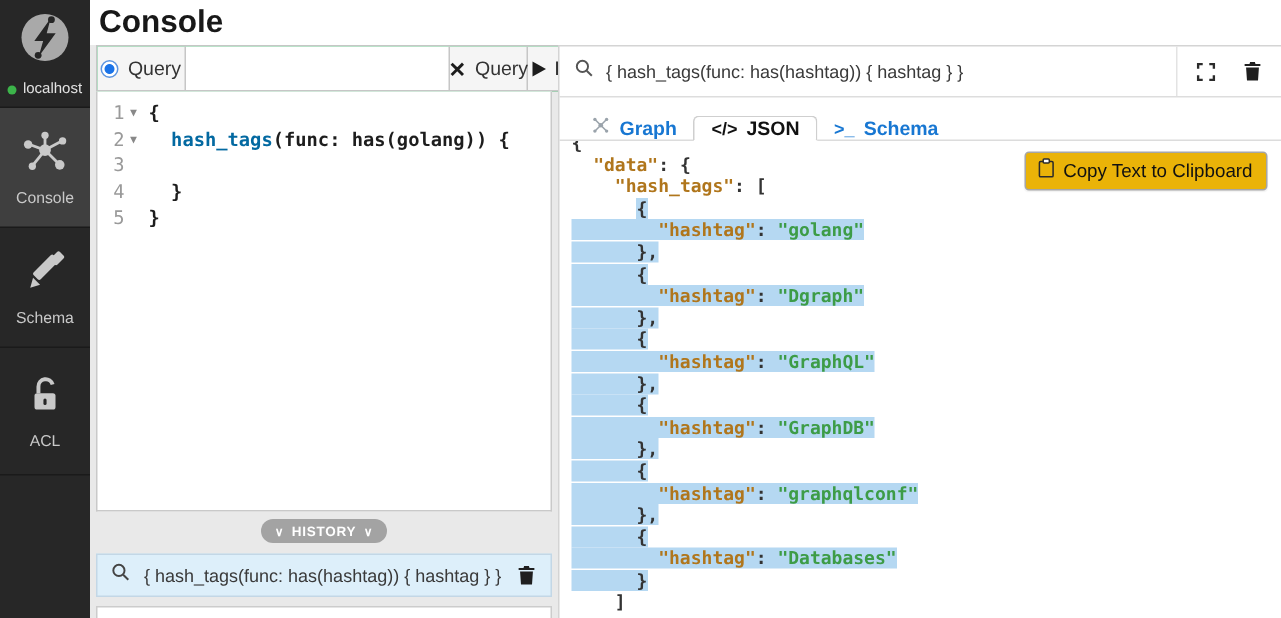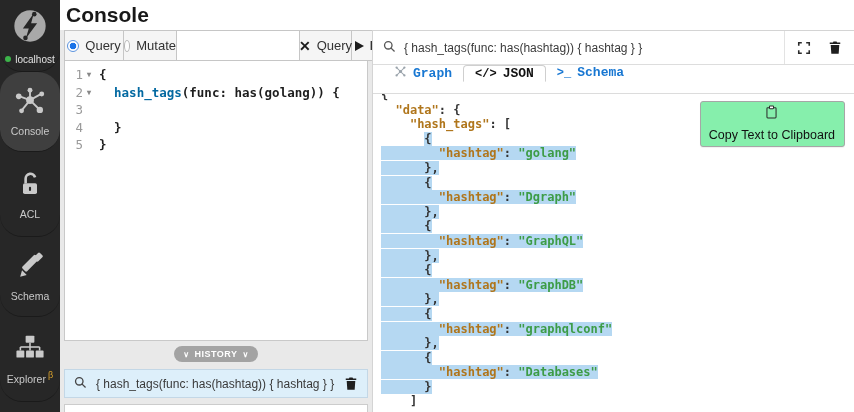--- a/index.html
+++ b/index.html
@@ -3,21 +3,21 @@
 <meta charset="utf-8">
 <style>
   * { margin:0; padding:0; box-sizing:border-box; }
   html,body { width:854px; height:412px; overflow:hidden; background:#e9e9e9;
               font-family:"Liberation Sans", sans-serif; }
   body { position:relative; }
 
   
   #sidebar { position:absolute; left:0; top:0; width:60px; height:412px; background:#272727; }
   .side-item { width:60px; display:flex; flex-direction:column; align-items:center;
-               justify-content:center; gap:5px; border-bottom:1px solid #1a1a1a;border-radius:22px; }
+               justify-content:center; gap:5px; border-bottom:1px solid #1a1a1a; }
   .side-item .lbl { font-size:10.5px; color:#c9c9c9; }
   .side-item.active { background:#3f3f3f; }
   #side-logo { height:72px; }
   .conn-row { display:flex; align-items:center; gap:4px; }
   .dot { width:6px; height:6px; border-radius:50%; }
   .conn-row .lbl { font-size:10px; color:#e2e2e2; }
   .beta { color:#d7a02c; font-size:9px; vertical-align:super; margin-left:2px; }
   .s-item { height:80px; }
   .s-item-tall { height:85px; }
 
@@ -67,40 +67,40 @@
   #right-panel { position:absolute; left:372px; top:30px; width:482px; height:382px; background:#fff;
                  border-left:1px solid #d4d4d4; border-top:1px solid #d4d4d4;
                  display:flex; flex-direction:column; }
   #qbar { height:34px; border-bottom:1px solid #ddd; display:flex; align-items:center;
           padding-left:10px; flex:none; }
   #qbar .q { font-size:12px; color:#3a3a3a; margin-left:8px; white-space:nowrap; }
   .qbar-right { margin-left:auto; height:100%; border-left:1px solid #e3e3e3; display:flex;
                 align-items:center; gap:17px; padding:0 12px; }
   .icon-btn { display:flex; align-items:center; cursor:pointer; }
 
-  #tabs { height:29px; flex:none; display:flex; align-items:flex-start; padding-left:10px;
-          border-bottom:1px solid #dcdcdc;font-family:Liberation Mono, monospace; }
+  #tabs { height:29px; flex:none; display:flex; align-items:flex-end; padding-left:10px;
+          border-bottom:1px solid #dcdcdc; }
   .tab { display:flex; align-items:center; gap:6px; padding:0 11px; font-size:13px; font-weight:600;
          color:#1877d2; cursor:pointer; }
   .tab .tico { font-size:12px; font-weight:700; }
   .tab.active { background:#fff; color:#111; border:1px solid #cfcfcf; border-bottom:1px solid #fff;
                 margin-bottom:-1px; border-radius:4px 4px 0 0; }
   .tab.active .tico { color:#111; }
 
   #json-area { flex:1; position:relative; overflow:hidden; padding-left:8px;
                font-family:"DejaVu Sans Mono", monospace; font-weight:700; font-size:12px;
                color:#333; }
   #json-lines { margin-top:-6px; }
   .cm-line { line-height:14.6px; height:14.6px; white-space:pre; }
   .sel { background:#b5d8f2; }
 
   #copy-btn { position:absolute; top:7px; right:9px; display:flex; align-items:center; gap:6px;
-              background:#86efac; border:1px solid #a6a6a6; border-radius:3px; padding:3px 9px 4px 8px;
+              background:#eab308; border:1px solid #a6a6a6; border-radius:3px; padding:3px 9px 4px 8px;
               font-family:"Liberation Sans",sans-serif; font-size:12.5px; font-weight:400; color:#111;
-              cursor:pointer; box-shadow:0 1px 1px rgba(0,0,0,.06);flex-direction:column; }
+              cursor:pointer; box-shadow:0 1px 1px rgba(0,0,0,.06); }
 </style>
 </head>
 <body>
 
 <div id="sidebar">
   <div class="side-item" id="side-logo">
     <span>
       <svg width="38" height="38" viewBox="0 0 40 40">
         <circle cx="20" cy="20" r="16.5" fill="#a9a9a9"></circle>
         <path d="M24 6.5 L12.5 22.5 h6.2 L15.5 33.5 27.5 17 h-6.3 z" fill="#262626"></path>
@@ -128,78 +128,54 @@
         <circle cx="17" cy="4.5" r="2.6" fill="#c9c9c9"></circle>
           <circle cx="5" cy="11" r="3" fill="#c9c9c9"></circle>
         <circle cx="29.5" cy="8.5" r="2.6" fill="#c9c9c9"></circle>
           <circle cx="8" cy="26.5" r="2.6" fill="#c9c9c9"></circle>
         <circle cx="27.5" cy="25.5" r="3.4" fill="#c9c9c9"></circle>
       </svg>
     </span>
     <span class="lbl">Console</span>
   </div>
 
-  <div class="side-item s-item-tall side-item">
-    <span>
-      <svg width="28" height="30" viewBox="0 0 32 32">
-        <path d="M11 15 v-5 a5.5 5.5 0 0 1 10.8 -1.6" stroke="#c9c9c9" stroke-width="3" fill="none"></path>
-        <rect x="8" y="15" width="16" height="12.5" rx="2" fill="#c9c9c9"></rect>
-        <rect x="14.8" y="19" width="2.4" height="5" rx="1.2" fill="#272727"></rect>
-      </svg>
-    </span>
-    <span class="lbl">ACL</span>
-  </div>
-
   <div class="side-item s-item">
     <span>
       <svg width="30" height="30" viewBox="0 0 32 32">
         <g fill="#c9c9c9">
           <rect x="13" y="3" width="7" height="20" rx="1.5" transform="rotate(45 16.5 13)"></rect>
           <path d="M7.5 20.5 l5 5 L5.5 27.5 z"></path>
           <rect x="21.5" y="2" width="6.5" height="9" rx="1.5" transform="rotate(45 24.7 6.5)"></rect>
         </g>
       </svg>
     </span>
     <span class="lbl">Schema</span>
   </div>
 
   <div class="side-item s-item-tall side-item">
     <span>
-      <svg width="30" height="28" viewBox="0 0 34 32">
-        <g stroke="#c9c9c9" stroke-width="1.8" fill="none">
-          <line x1="17" y1="11" x2="17" y2="16"></line>
-            <line x1="6" y1="16" x2="28" y2="16"></line>
-          <line x1="6" y1="16" x2="6" y2="20"></line>
-            <line x1="17" y1="16" x2="17" y2="20"></line>
-            <line x1="28" y1="16" x2="28" y2="20"></line>
-        </g>
-        <g fill="#c9c9c9">
-          <rect x="12" y="3" width="10" height="8" rx="1"></rect>
-          <rect x="1.5" y="20" width="9" height="8" rx="1"></rect>
-          <rect x="12.5" y="20" width="9" height="8" rx="1"></rect>
-          <rect x="23.5" y="20" width="9" height="8" rx="1"></rect>
-        </g>
+      <svg width="28" height="30" viewBox="0 0 32 32">
+        <path d="M11 15 v-5 a5.5 5.5 0 0 1 10.8 -1.6" stroke="#c9c9c9" stroke-width="3" fill="none"></path>
+        <rect x="8" y="15" width="16" height="12.5" rx="2" fill="#c9c9c9"></rect>
+        <rect x="14.8" y="19" width="2.4" height="5" rx="1.2" fill="#272727"></rect>
       </svg>
     </span>
-    <span class="lbl"><span>Explorer</span><span class="beta">β</span></span>
-  </div>
+    <span class="lbl">ACL</span>
+  </div>
+
 </div>
 
 <div id="header">
   <div id="page-title">Console</div>
 </div>
 
 <div id="toolbar">
   <div class="tseg w-query">
     <span class="radio on"></span>
     <span>Query</span>
-  </div>
-  <div class="tseg w-mutate">
-    <span class="radio off"></span>
-    <span>Mutate</span>
   </div>
   <div class="tspacer"></div>
   <div class="tseg w-clear">
     <span class="xmark">✕</span>
     <span>Query</span>
   </div>
   <div class="tseg w-run">
     <span class="play"></span>
     <span>Run</span>
   </div>

